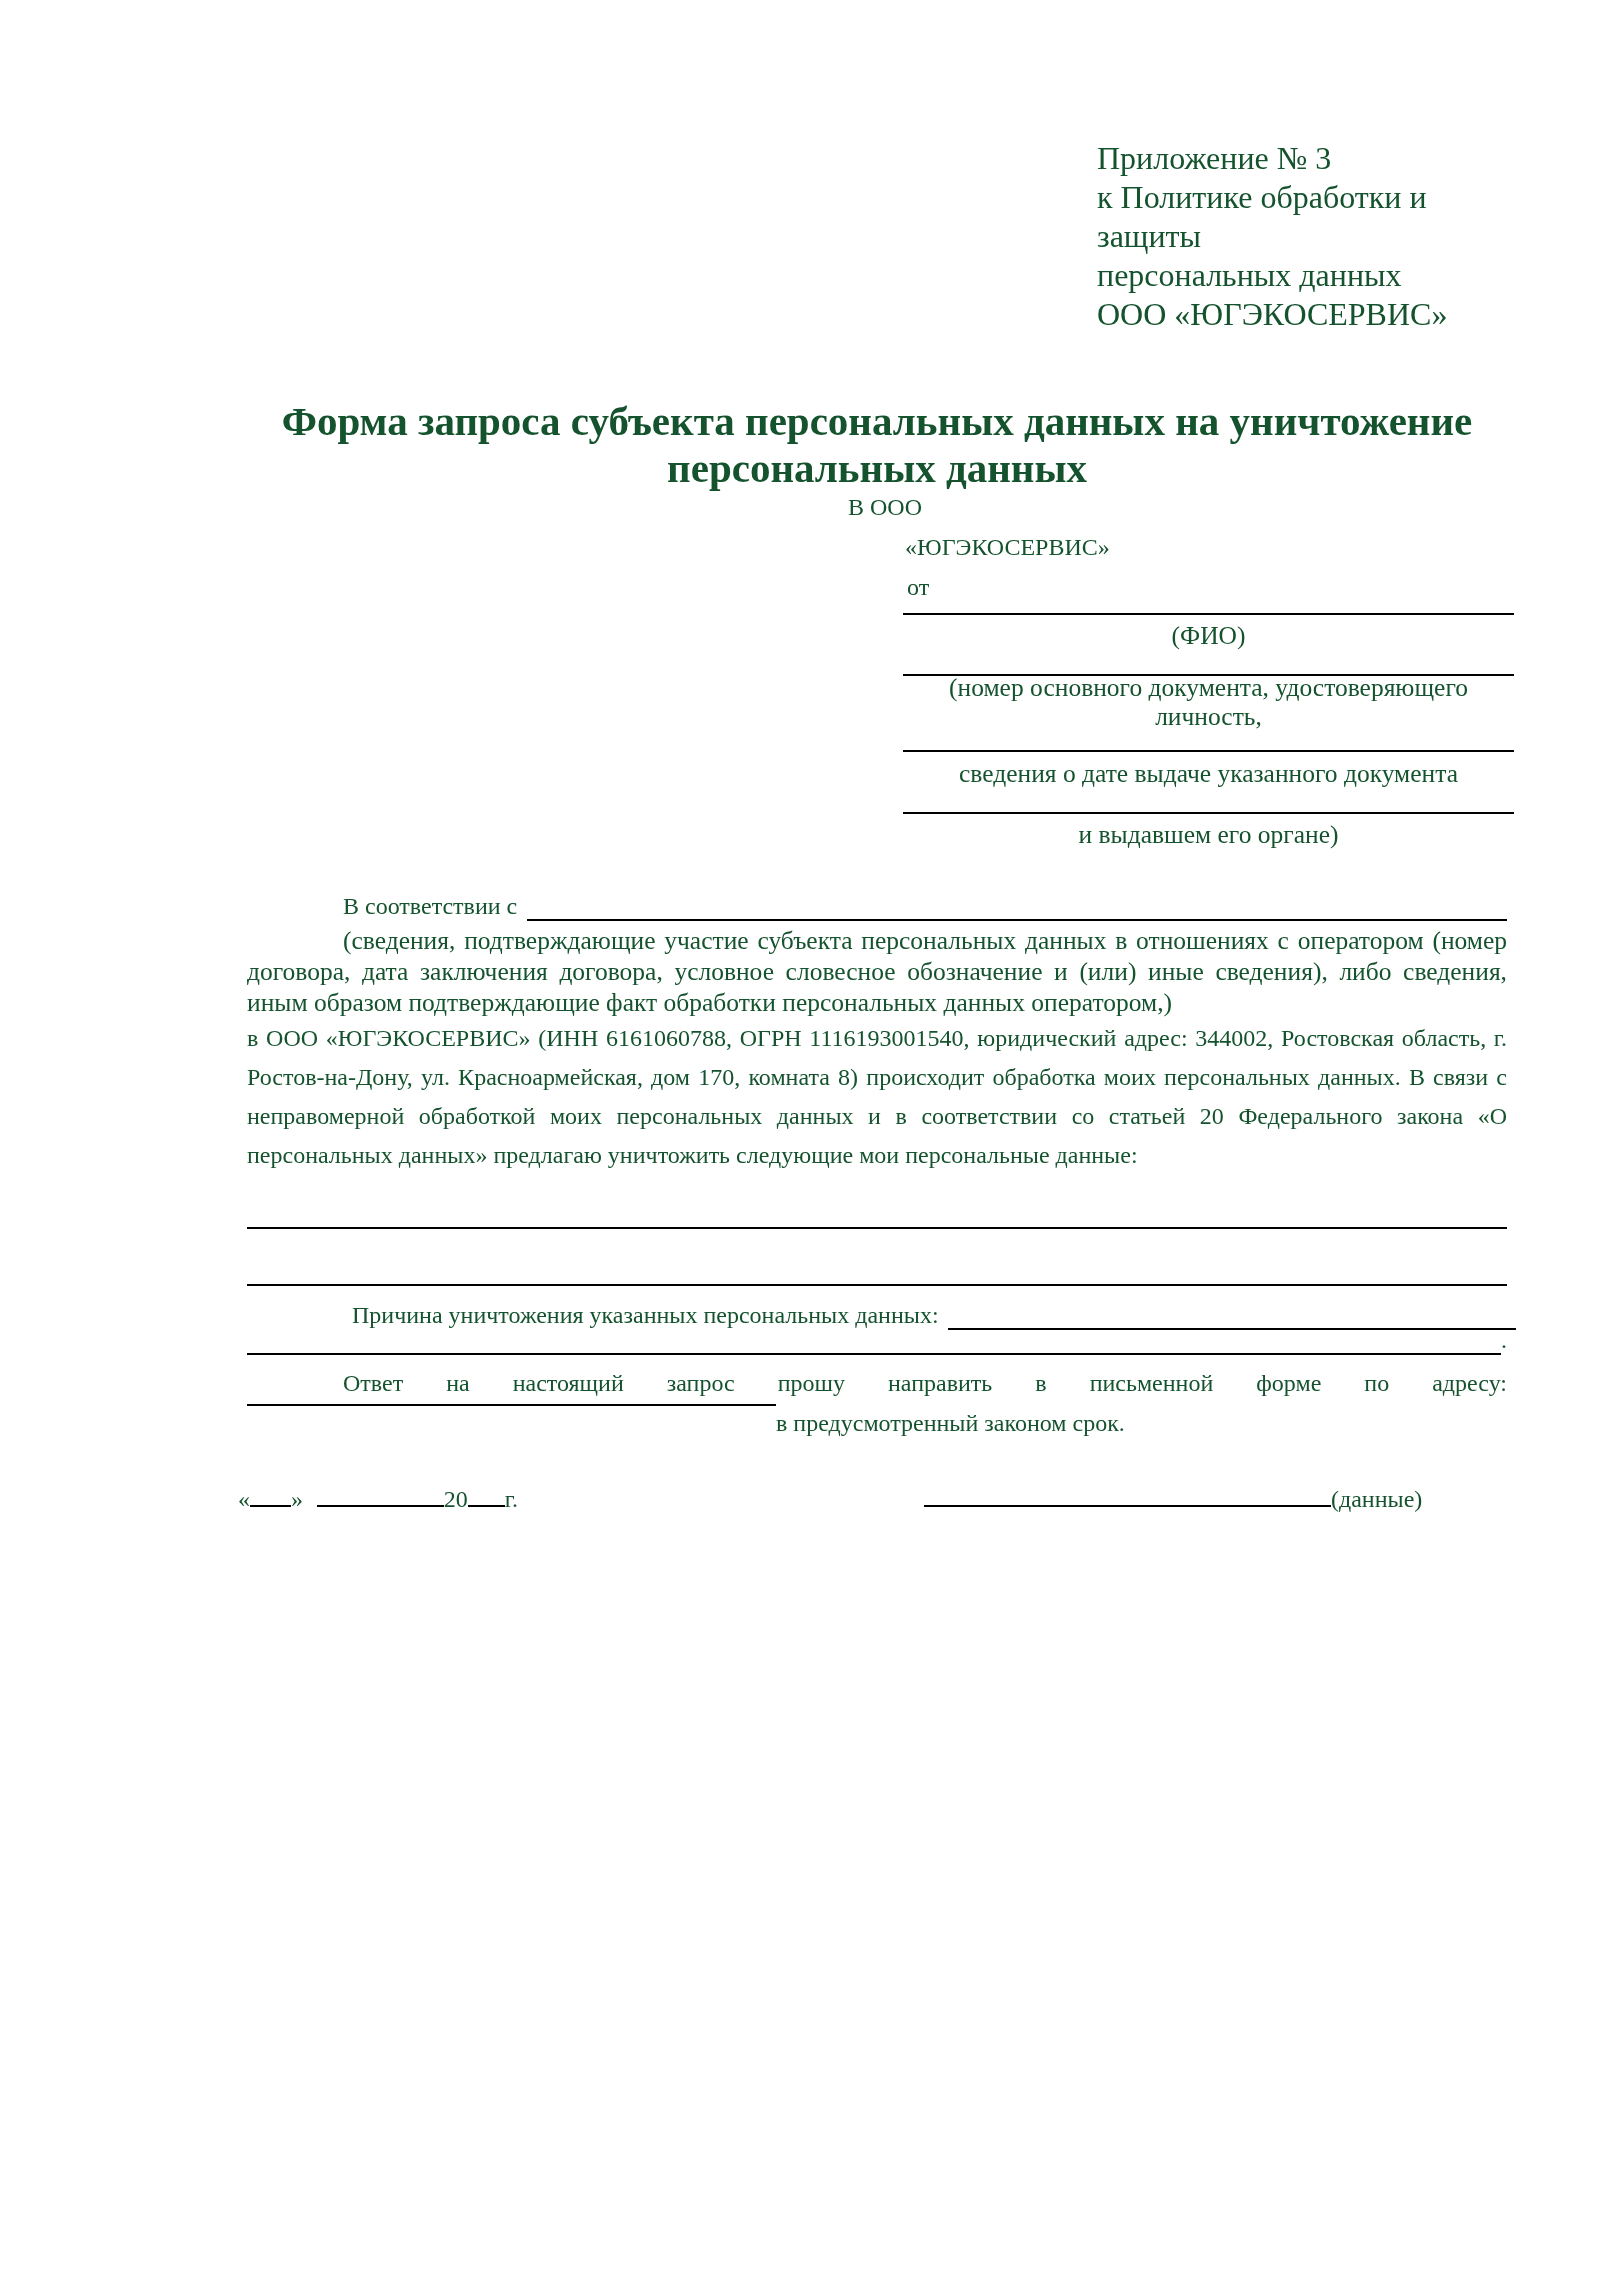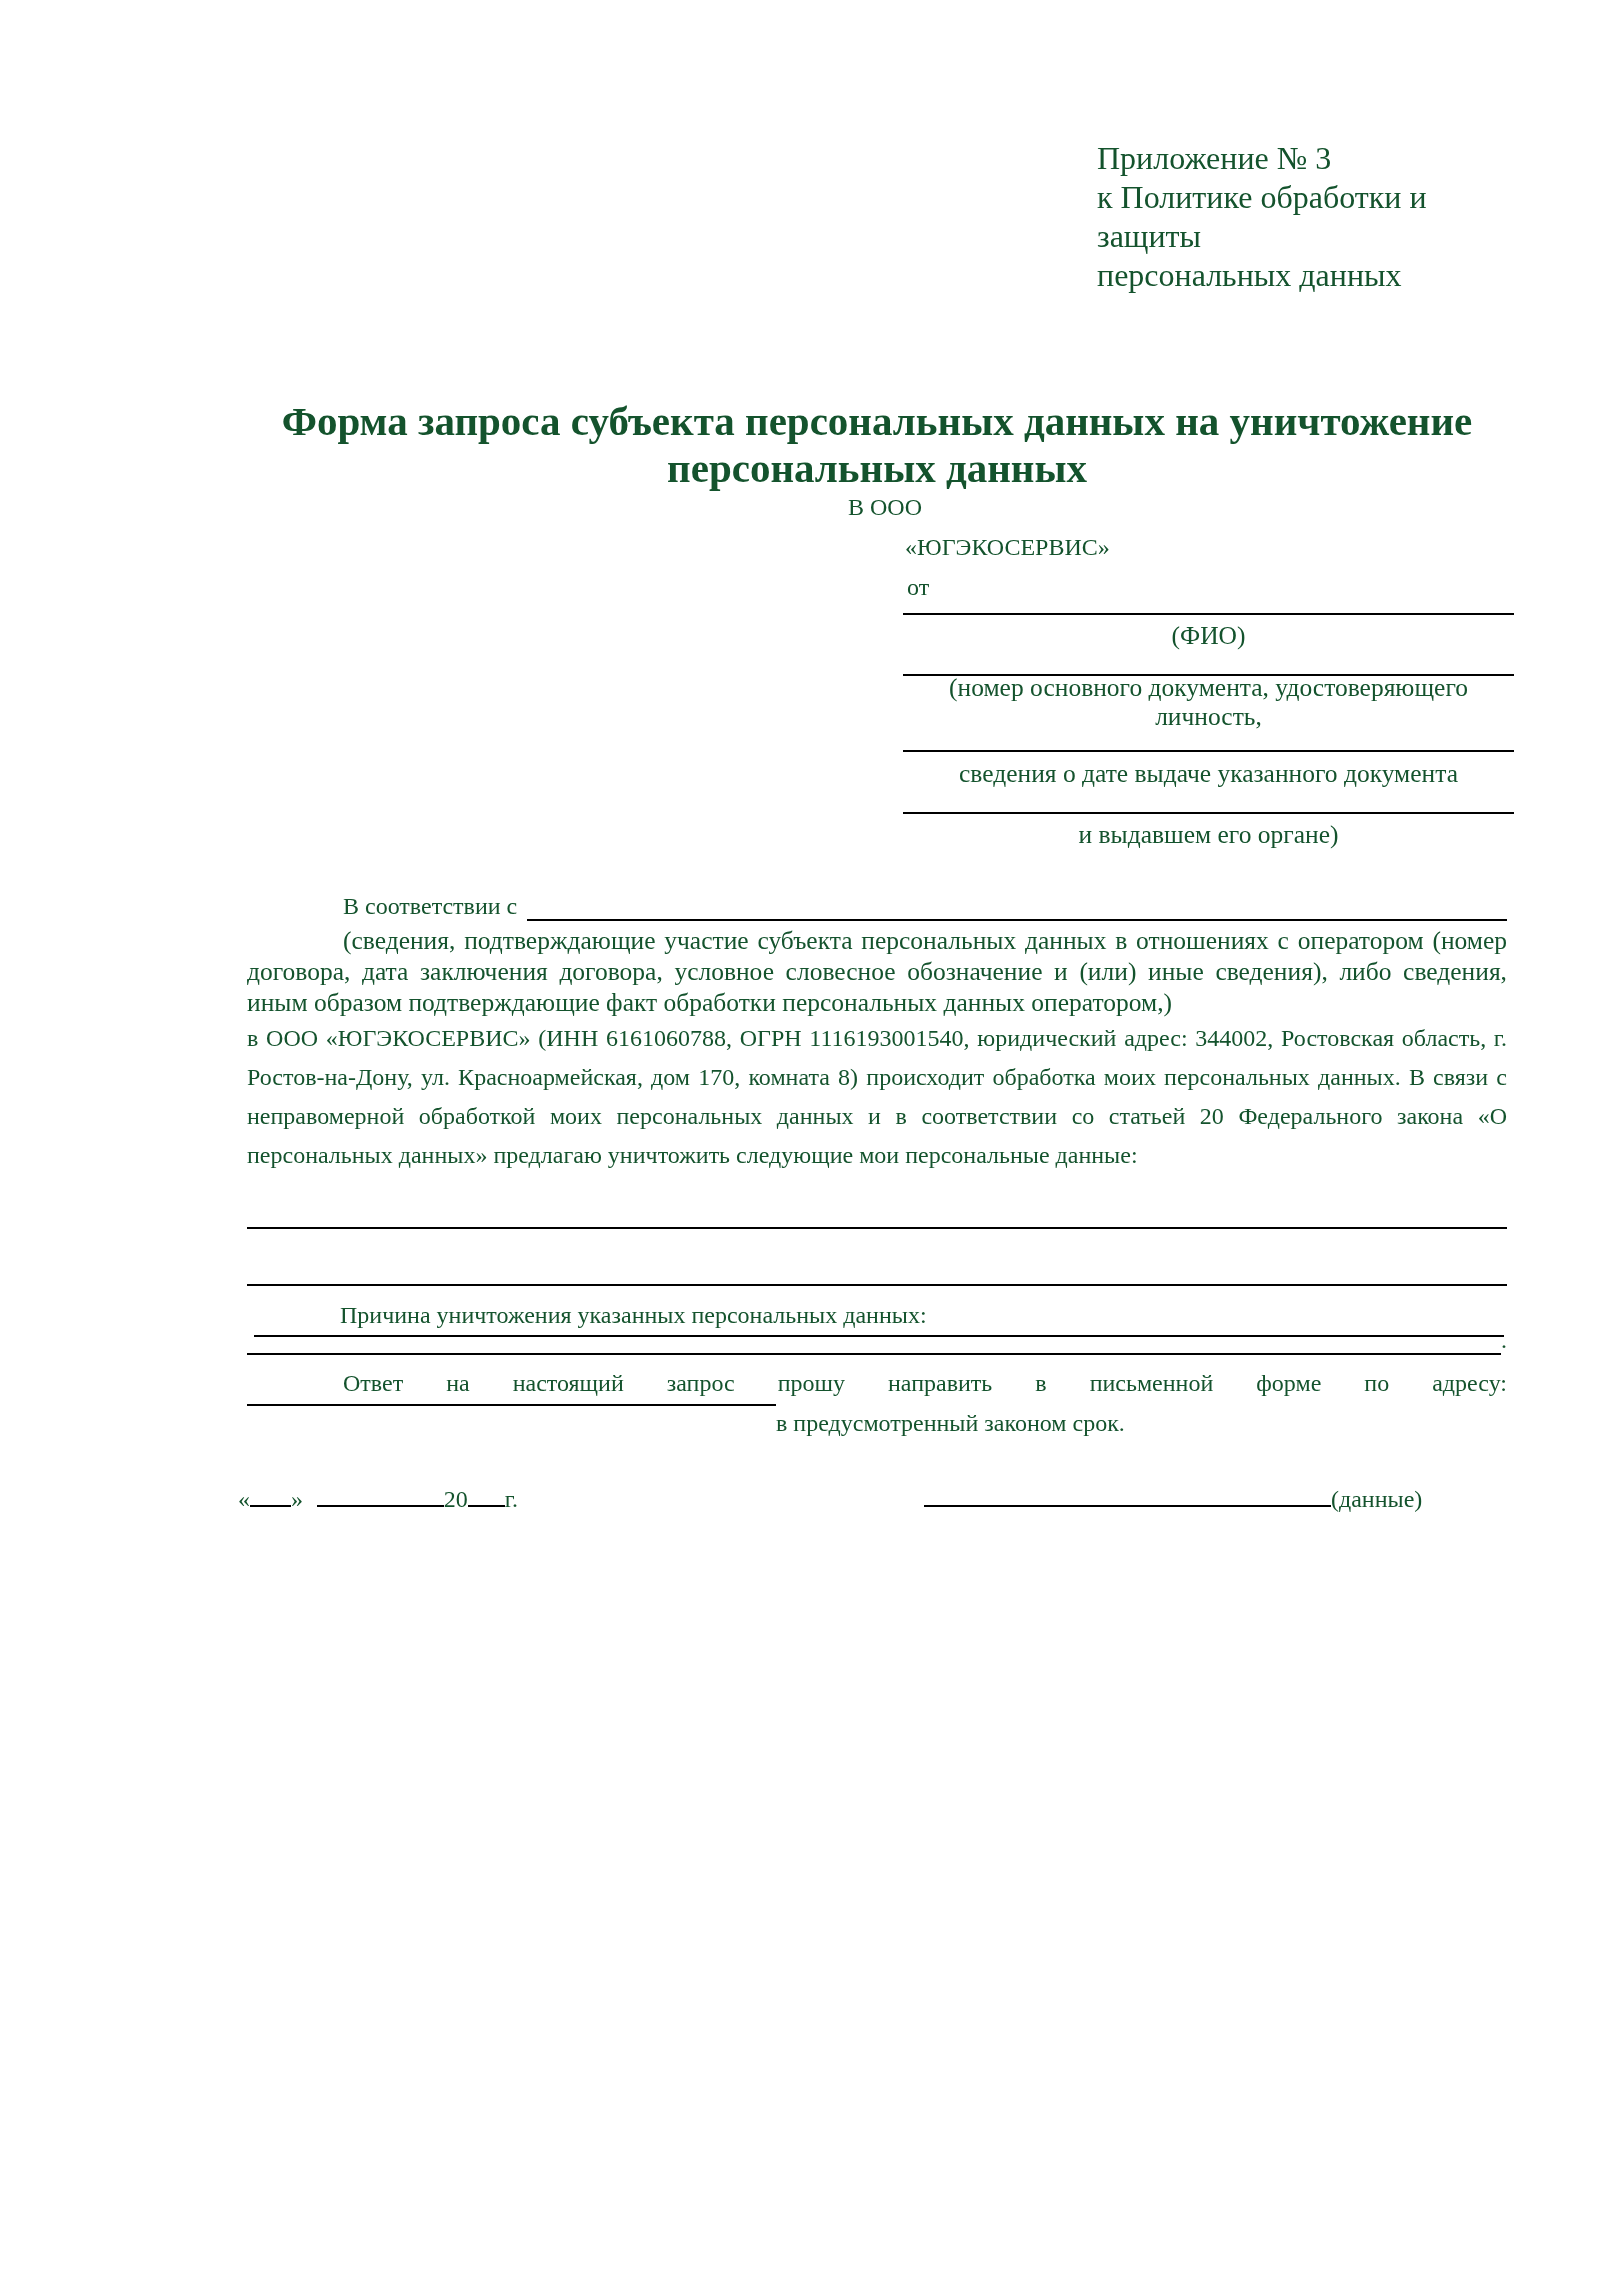--- a/index.html
+++ b/index.html
@@ -43,20 +43,21 @@
 </style>
 </head>
 <body>
 
 <div class="page">
 
   <div class="abs appendix">
     <div>Приложение № 3</div>
     <div>к Политике обработки и защиты</div>
     <div>персональных данных</div>
+    <div>ООО «ЮГЭКОСЕРВИС»</div>
   </div>
 
   <div class="abs title">Форма запроса субъекта персональных данных на уничтожение персональных данных</div>
 
   <div class="abs body-text" style="left:832px;top:488px;">В ООО</div>
   <div class="abs body-text" style="left:889px;top:528px;">«ЮГЭКОСЕРВИС»</div>
   <div class="abs body-text" style="left:891px;top:568px;">от</div>
 
   <div class="rule" style="left:887px;top:613px;width:611px;"></div>
   <div class="sublabel" style="top:621px;">(ФИО)</div>
@@ -75,21 +76,21 @@
     <span class="fill" style="margin-left:9.8px;"></span>
   </div>
 
   <div class="abs small-text justify indent" style="left:231px;top:925px;width:1260px;">(сведения, подтверждающие участие субъекта персональных данных в отношениях с оператором (номер договора, дата заключения договора, условное словесное обозначение и (или) иные сведения), либо сведения, иным образом подтверждающие факт обработки персональных данных оператором,)</div>
 
   <div class="abs body-text justify" style="left:231px;top:1019px;width:1260px;">в ООО «ЮГЭКОСЕРВИС»  (ИНН 6161060788, ОГРН 1116193001540, юридический адрес: 344002, Ростовская область, г. Ростов-на-Дону, ул. Красноармейская, дом 170, комната 8) происходит обработка моих персональных данных. В связи с неправомерной обработкой моих персональных данных и в соответствии со статьей 20 Федерального закона «О персональных данных» предлагаю уничтожить следующие мои персональные данные:</div>
 
   <div class="rule" style="left:231px;top:1227px;width:1260px;"></div>
   <div class="rule" style="left:231px;top:1284px;width:1260px;"></div>
 
-  <div class="abs body-text flexrow" style="left:228px;top:1296px;width:1260px;height:39px;flex-direction:column;">
+  <div class="abs body-text flexrow" style="left:240px;top:1296px;width:1260px;height:39px;">
     <span style="margin-left:96px;white-space:nowrap;">Причина уничтожения указанных персональных данных:</span>
     <span class="fill" style="margin-left:9.8px;"></span>
   </div>
 
   <div class="abs body-text flexrow" style="left:231px;top:1321px;width:1260px;height:39px;">
     <span class="fill"></span>
     <span>.</span>
   </div>
 
   <div class="abs body-text force-last indent" style="left:231px;top:1364px;width:1260px;">Ответ на настоящий запрос прошу направить в письменной форме по адресу:</div>

